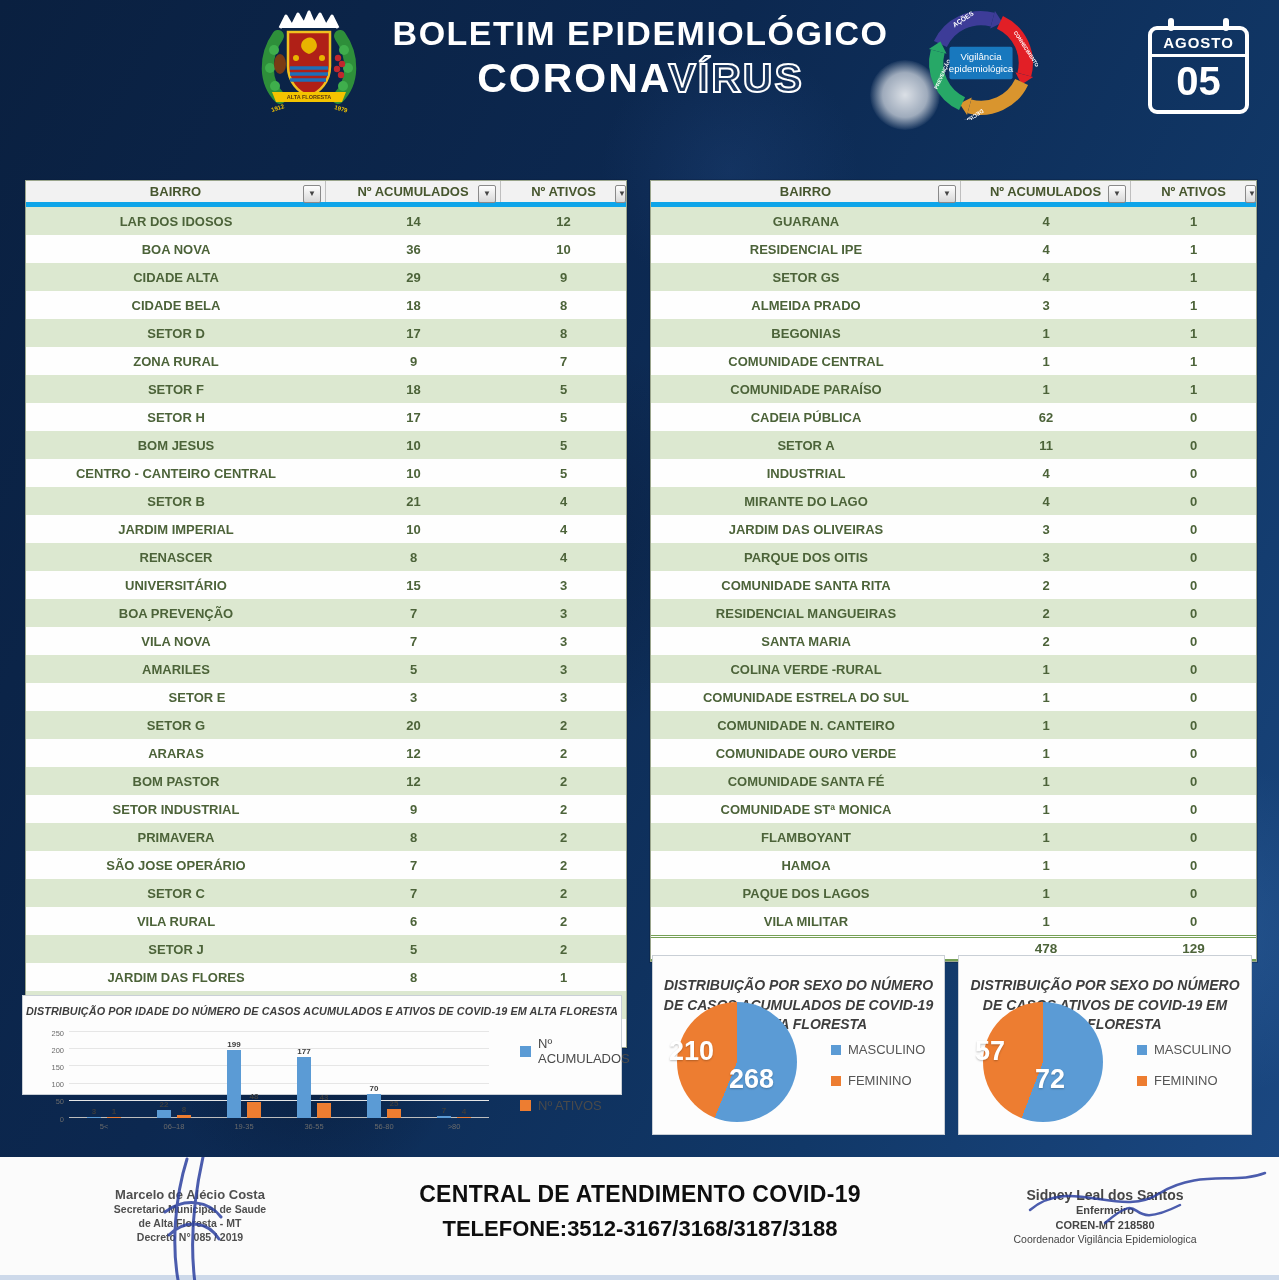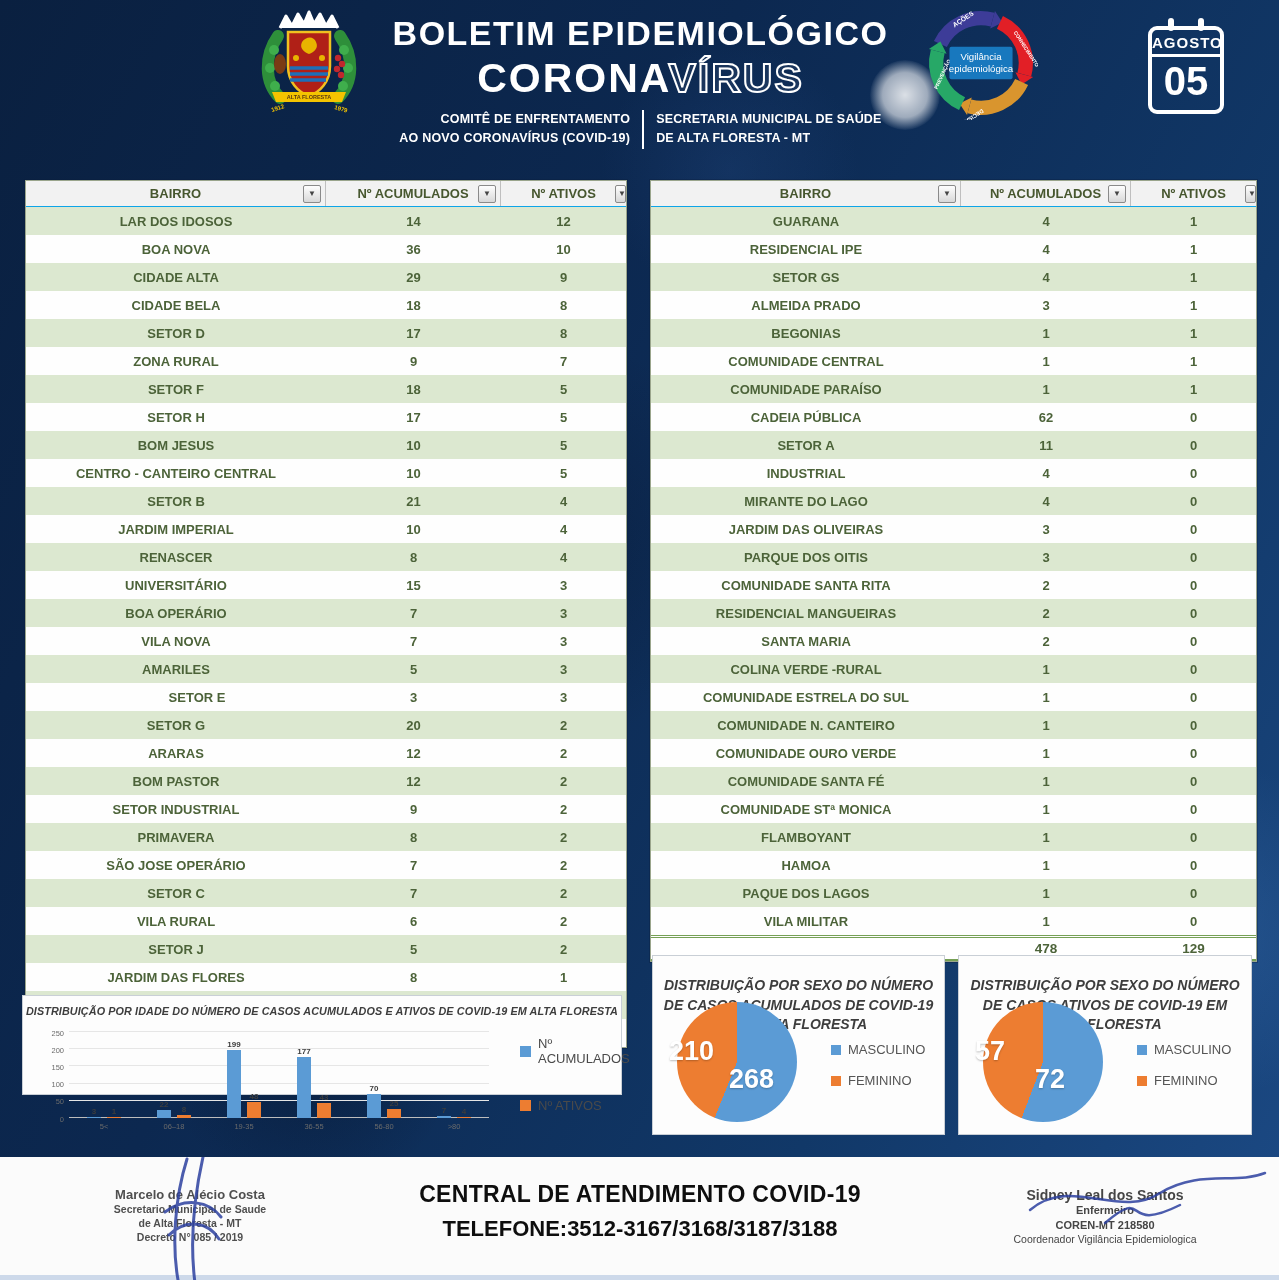--- a/index.html
+++ b/index.html
@@ -18,31 +18,31 @@
   .title-wrap{position:absolute;left:368px;top:14px;width:545px;text-align:center;color:#fff;}
   .title1{font-size:34px;font-weight:800;letter-spacing:1.5px;}
   .title2{font-size:41px;font-weight:800;letter-spacing:2px;margin-top:3px;line-height:44px;}
   .virus-outline{color:rgba(255,255,255,0.05);-webkit-text-stroke:2px #ffffff;}
   .subtitle{display:flex;justify-content:center;gap:12px;margin-top:10px;font-size:12.5px;font-weight:700;letter-spacing:.2px;}
   .sub-col{line-height:1.55;}
   .sub-left{text-align:right;}
   .sub-right{text-align:left;}
   .sub-divider{width:2px;background:#fff;}
   .cycle{position:absolute;left:924px;top:6px;width:114px;height:114px;}
-  .calendar{position:absolute;left:1148px;top:26px;width:76px;height:88px;border:4px solid #fff;border-radius:9px;box-sizing:border-box;}
+  .calendar{position:absolute;left:1148px;top:26px;width:101px;height:88px;border:4px solid #fff;border-radius:9px;box-sizing:border-box;}
   .calendar .month{display:block;text-align:center;font-weight:800;color:#fff;font-size:15px;letter-spacing:1px;padding:4px 0 3px;border-bottom:3px solid #fff;}
   .calendar .day{display:block;text-align:center;font-weight:800;color:#fff;font-size:40px;line-height:48px;}
   .peg{position:absolute;top:-12px;width:6px;height:13px;background:#fff;border-radius:3px;}
   .peg.p1{left:16px;} .peg.p2{right:16px;}
 
   
   .xl-table{position:absolute;top:180px;background:#fff;border:1px solid #9aa58c;box-shadow:0 0 0 1px rgba(10,30,60,.35);}
   #table-left{left:25px;width:600px;}
   #table-right{left:650px;width:605px;}
-  .thead{display:flex;height:26px;background:#f2f2f2;border-bottom:1px solid #0ea5e9;box-sizing:border-box;}
+  .thead{display:flex;height:26px;background:#f2f2f2;border-bottom:5px solid #0ea5e9;box-sizing:border-box;}
   .th{position:relative;display:flex;align-items:center;justify-content:center;font-size:13px;font-weight:700;color:#47572f;border-right:1px solid #bfbfbf;box-sizing:border-box;}
   .th:last-child{border-right:none;}
   .filter-btn{position:absolute;right:4px;top:3.5px;width:18px;height:18px;background:linear-gradient(#fefefe,#d8d8d8);border:1px solid #8a8a8a;border-radius:2px;font-size:8px;color:#444;display:flex;align-items:center;justify-content:center;padding:0;cursor:pointer;}
   .filter-btn.clipped{right:0;width:11px;overflow:hidden;justify-content:flex-start;padding-left:2px;}
   .trow{display:flex;height:28px;align-items:center;}
   .trow.green{background:#dce8d0;}
   .trow.white{background:#fefefe;}
   .td{font-size:13px;font-weight:600;color:#4c6339;text-align:center;box-sizing:border-box;}
   .total-row{display:flex;height:26px;align-items:center;background:#fff;border-top:3px double #76a055;border-bottom:2px solid #76a055;box-sizing:border-box;}
   .total-row .td{font-weight:700;font-size:13.5px;}
@@ -124,31 +124,20 @@
       <circle cx="72" cy="52" r="3" fill="#e8b400"></circle>
     <path d="M22,86 L96,86 L92,96 L26,96 z" fill="#f4c400"></path>
     <text x="59" y="93" text-anchor="middle" font-size="5.5" font-weight="bold" fill="#5a3a10">ALTA FLORESTA</text>
     <text x="22" y="106" font-size="6" font-weight="bold" fill="#f4c400" transform="rotate(-18 22 106)">1912</text>
     <text x="84" y="103" font-size="6" font-weight="bold" fill="#f4c400" transform="rotate(16 84 103)">1979</text>
   </svg>
 
   <div class="title-wrap">
     <div class="title1">BOLETIM EPIDEMIOLÓGICO</div>
     <div class="title2"><span>CORONA</span><span class="virus-outline">VÍRUS</span></div>
-    <div class="subtitle">
-      <div class="sub-col sub-left">
-        <div>COMITÊ DE ENFRENTAMENTO</div>
-        <div>AO NOVO CORONAVÍRUS (COVID-19)</div>
-      </div>
-      <div class="sub-divider"></div>
-      <div class="sub-col sub-right">
-        <div>SECRETARIA MUNICIPAL DE SAÚDE</div>
-        <div>DE ALTA FLORESTA - MT</div>
-      </div>
-    </div>
   </div>
 
   <svg class="cycle" viewBox="0 0 112 112">
     <path d="M16.1,37.4 A44,44 0 0 1 67.4,13.5" fill="none" stroke="#3d3c98" stroke-width="14"></path>
     <polygon points="65.1,22.2 69.7,4.8 77.1,16.1" fill="#3d3c98"></polygon>
     <path d="M74.6,16.1 A44,44 0 0 1 98.5,67.4" fill="none" stroke="#e21f26" stroke-width="14"></path>
     <polygon points="89.8,65.1 107.2,69.7 95.9,77.1" fill="#e21f26"></polygon>
     <path d="M95.9,74.6 A44,44 0 0 1 44.6,98.5" fill="none" stroke="#d9952e" stroke-width="14"></path>
     <polygon points="46.9,89.8 42.3,107.2 34.9,95.9" fill="#d9952e"></polygon>
     <path d="M37.4,95.9 A44,44 0 0 1 13.5,44.6" fill="none" stroke="#27a867" stroke-width="14"></path>
@@ -249,21 +238,21 @@
           <div class="td" style="width: 300px;">RENASCER</div>
           <div class="td" style="width: 175px;">8</div>
           <div class="td" style="width: 125px;">4</div>
         </div>
         <div class="trow white">
           <div class="td" style="width: 300px;">UNIVERSITÁRIO</div>
           <div class="td" style="width: 175px;">15</div>
           <div class="td" style="width: 125px;">3</div>
         </div>
         <div class="trow green">
-          <div class="td" style="width: 300px;">BOA OPERÁRIO</div>
+          <div class="td" style="width: 300px;">BOA PREVENÇÃO</div>
           <div class="td" style="width: 175px;">7</div>
           <div class="td" style="width: 125px;">3</div>
         </div>
         <div class="trow white">
           <div class="td" style="width: 300px;">VILA NOVA</div>
           <div class="td" style="width: 175px;">7</div>
           <div class="td" style="width: 125px;">3</div>
         </div>
         <div class="trow green">
           <div class="td" style="width: 300px;">AMARILES</div>

